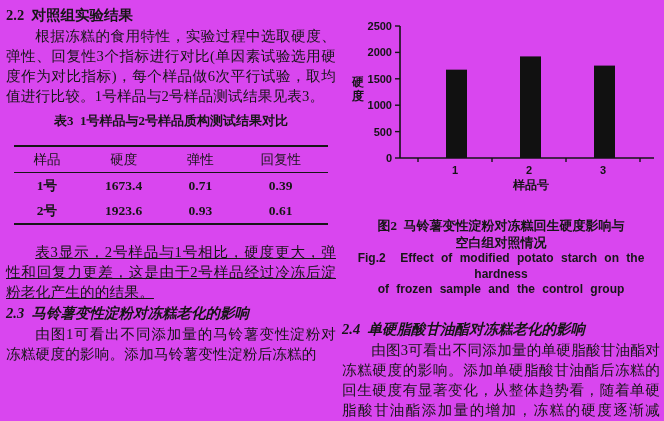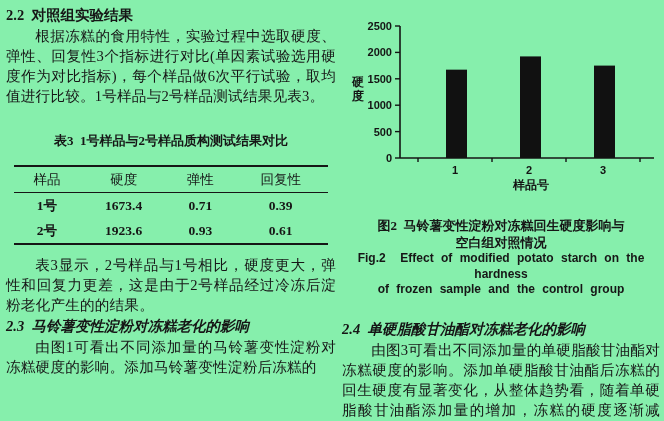--- a/index.html
+++ b/index.html
@@ -1,20 +1,20 @@
 <!DOCTYPE html>
 <html><head>
 <meta charset="utf-8">
 <style>
   * { margin: 0; padding: 0; box-sizing: border-box; }
   html, body { background: #e8e8e8; }
   .page {
     position: relative;
     width: 664px; height: 421px;
-    background: #86efac;
+    background: #d946ef;
     color: #161616;
     font-family: "Liberation Serif", serif;
     overflow: hidden;
   }
   .col-left  { position: absolute; left: 6px;  top: 4px;  width: 330px; }
   .col-right { position: absolute; left: 342px; top: 10px; width: 318px; }
 
   .sec-heading {
     font-size: 14.5px; font-weight: bold; line-height: 22px;
     white-space: pre-wrap;
@@ -27,35 +27,35 @@
   }
   .cap-zh {
     font-size: 13px; font-weight: bold; text-align: center;
     line-height: 17px; white-space: pre-wrap;
   }
   .cap-en {
     font-family: "Liberation Sans", sans-serif;
     font-size: 12px; font-weight: bold; text-align: center;
     line-height: 15.5px; word-spacing: 4px; white-space: pre-wrap;
   }
-  .tbl-caption-block { margin-top: 26px; }
+  .tbl-caption-block { margin-top: 6px; }
   table.t3 {
     width: 314px; margin: 16px auto 0;
     border-collapse: collapse;
     font-size: 13.5px; font-weight: bold;
     border-top: 2.5px solid #161616;
     border-bottom: 2.5px solid #161616;
   }
   table.t3 thead th {
     padding: 4px 2px 3px;
     border-bottom: 1.5px solid #161616;
     font-weight: normal; text-align: center;
   }
   table.t3 tbody td { padding: 4px 2px 3px; text-align: center; }
-  .after-table { margin-top: 10px; }
+  .after-table { margin-top: 17px; text-decoration: underline; }
   .fig-captions { margin-top: 5px; }
   .sec24 { margin-top: 20px; }
   svg text { user-select: none; }
   .tick  { font: bold 11px "Liberation Sans", sans-serif; fill: #141414; }
   .axis-label { font: bold 12px "Liberation Serif", serif; fill: #141414; }
 </style>
 </head>
 <body>
 
 <div class="page">

